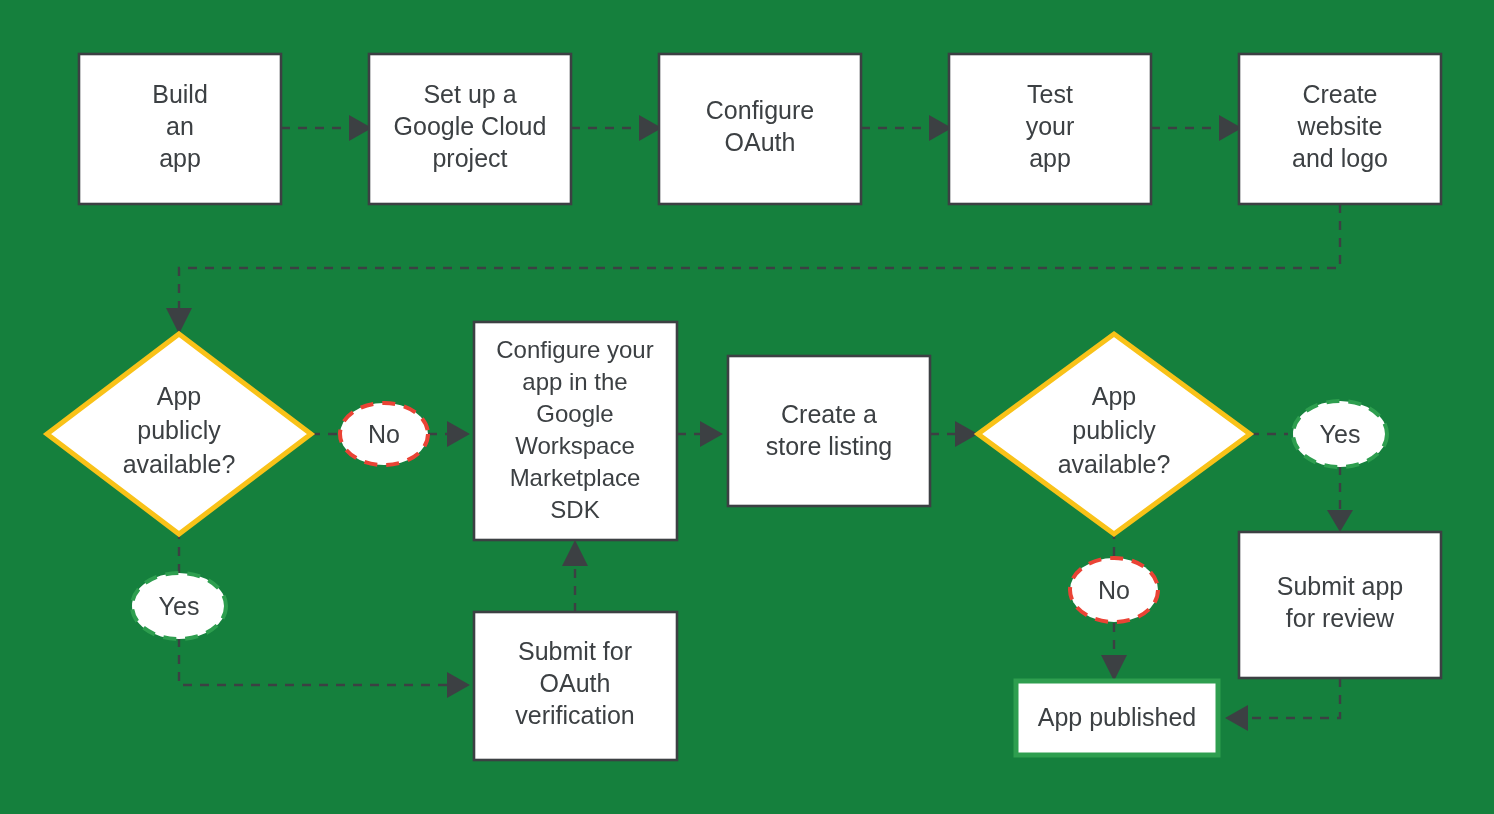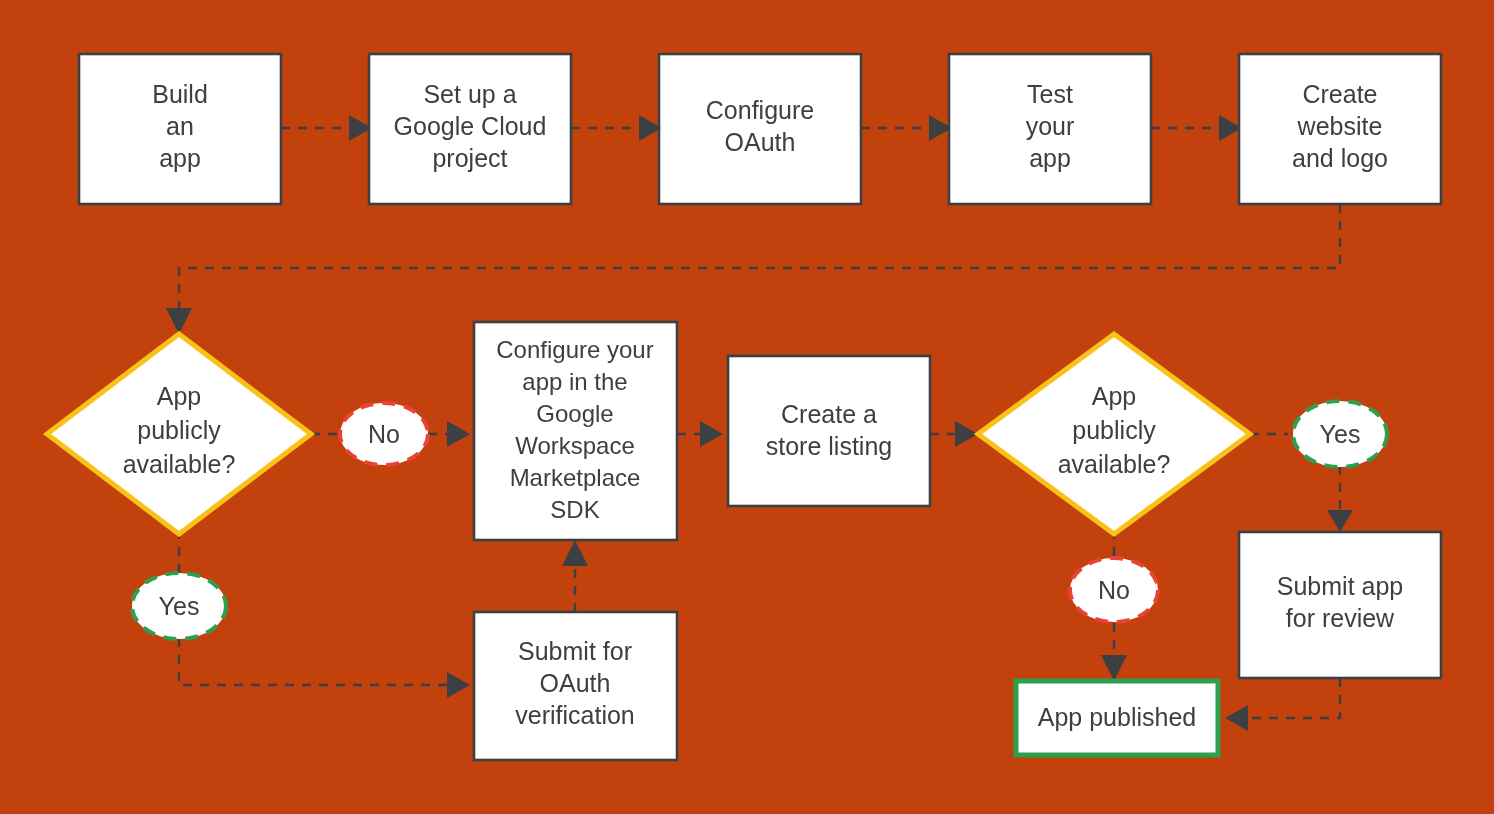--- a/index.html
+++ b/index.html
@@ -11,21 +11,21 @@
   body {
     width: 1494px;
     height: 814px;
     font-family: "Liberation Sans", sans-serif;
     overflow: hidden;
   }
   #flow-root {
     position: relative;
     width: 1494px;
     height: 814px;
-    background: #c2410c;
+    background: #15803d;
   }
   svg#flow-svg {
     position: absolute;
     top: 0;
     left: 0;
     width: 1494px;
     height: 814px;
     display: block;
   }
   .node-rect {

